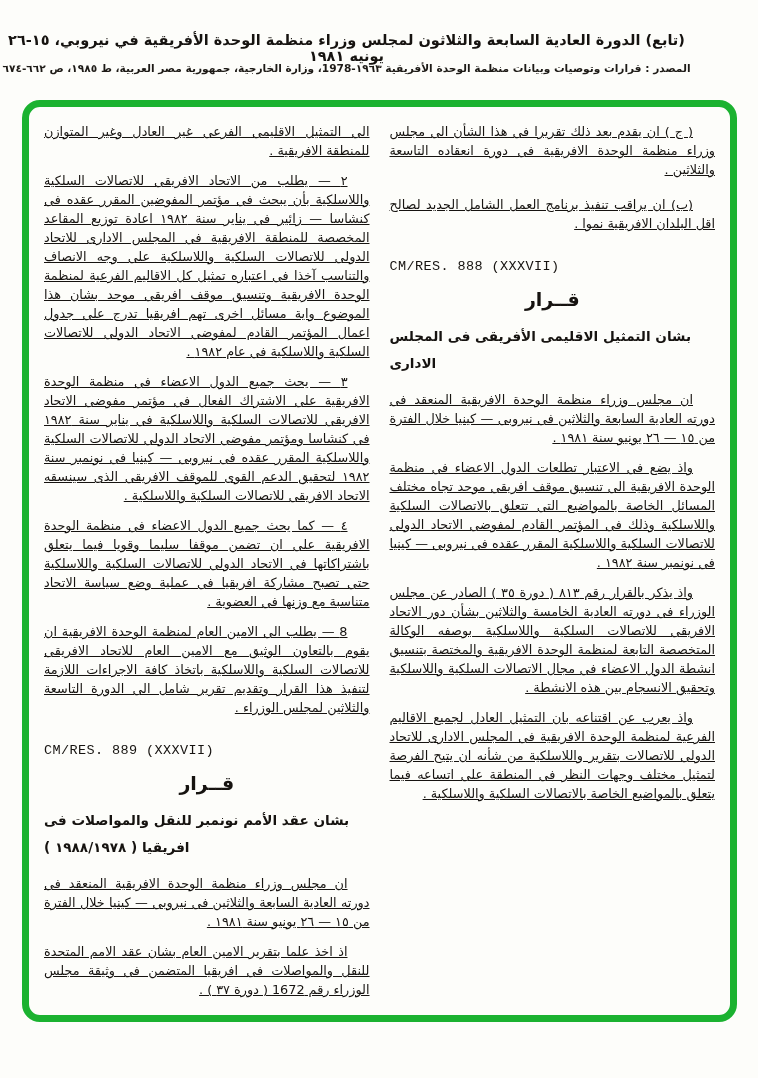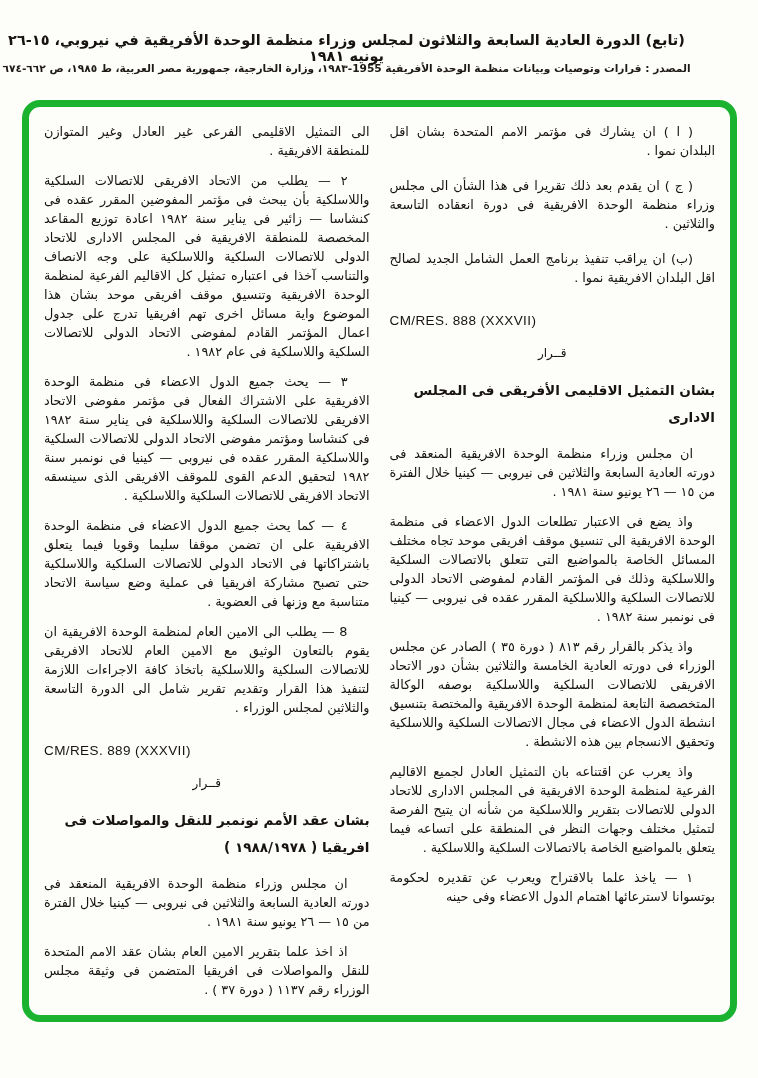--- a/index.html
+++ b/index.html
@@ -40,90 +40,88 @@
     height:100%;
   }
   .col {
     flex:1 1 50%;
     text-align:justify;
     font-size:12.8px;
     line-height:19px;
   }
 
   
-  .para { margin:0 0 11px 0; text-indent:22px; }
+  .para { margin:0 0 11px 0; text-indent:22px;text-decoration:underline; }
   .para.cont { text-indent:0; }
   .col-right .para.spread { margin-bottom:16px; }
 
   .res {
     direction:ltr;
     text-align:left;
-    font-family:Liberation Sans, sans-serif;
+    font-family:Liberation Mono, monospace;
     font-size:13.5px;
     letter-spacing:.4px;
     margin:24px 0 10px 0;
     text-indent:0;
     white-space:nowrap;
   }
   .qarar {
     text-align:center;
-    font-weight:normal;
-    font-size:12px;
+    font-weight:bold;
+    font-size:19px;
     margin:14px 0 14px 0;
     text-indent:0;
   }
   .title {
-    text-align:right;
+    text-align:left;
     font-weight:bold;
     font-size:13.6px;
     line-height:27px;
     margin:0 0 13px 0;
     text-indent:0;
   }
 
   
   .pageno {
     position:absolute; left:0; top:1084px; width:758px;
     text-align:center;
     font-size:10px; font-weight:bold;
     direction:rtl;
   }
 </style>
 </head>
 <body>
 
 <div class="hdr hdr-session">(تابع) الدورة العادية السابعة والثلاثون لمجلس وزراء منظمة الوحدة الأفريقية في نيروبي، ١٥-٢٦ يونيه ١٩٨١</div>
-<div class="hdr hdr-source">المصدر : قرارات وتوصيات وبيانات منظمة الوحدة الأفريقية 1955-١٩٨٣، وزارة الخارجية، جمهورية مصر العربية، ط ١٩٨٥، ص ٦٦٢-٦٧٤</div>
+<div class="hdr hdr-source">المصدر : قرارات وتوصيات وبيانات منظمة الوحدة الأفريقية ١٩٦٣-1978، وزارة الخارجية، جمهورية مصر العربية، ط ١٩٨٥، ص ٦٦٢-٦٧٤</div>
 
 <div class="frame">
   <div class="cols">
 
     <section class="col col-right">
-      <p class="para spread">( ا ) ان يشارك فى مؤتمر الامم المتحدة بشان اقل البلدان نموا .</p>
       <p class="para spread">( ج ) ان يقدم بعد ذلك تقريرا فى هذا الشأن الى مجلس وزراء منظمة الوحدة الافريقية فى دورة انعقاده التاسعة والثلاثين .</p>
       <p class="para spread">(ب) ان يراقب تنفيذ برنامج العمل الشامل الجديد لصالح اقل البلدان الافريقية نموا .</p>
       <p class="res">CM/RES. 888 (XXXVII)</p>
       <p class="qarar">قــرار</p>
       <p class="title"><span>بشان التمثيل الاقليمى الأفريقى فى المجلس الادارى</span><br></p>
       <p class="para">ان مجلس وزراء منظمة الوحدة الافريقية المنعقد فى دورته العادية السابعة والثلاثين فى نيروبى — كينيا خلال الفترة من ١٥ — ٢٦ يونيو سنة ١٩٨١ .</p>
       <p class="para">واذ يضع فى الاعتبار تطلعات الدول الاعضاء فى منظمة الوحدة الافريقية الى تنسيق موقف افريقى موحد تجاه مختلف المسائل الخاصة بالمواضيع التى تتعلق بالاتصالات السلكية واللاسلكية وذلك فى المؤتمر القادم لمفوضى الاتحاد الدولى للاتصالات السلكية واللاسلكية المقرر عقده فى نيروبى — كينيا فى نونمبر سنة ١٩٨٢ .</p>
       <p class="para">واذ يذكر بالقرار رقم ٨١٣ ( دورة ٣٥ ) الصادر عن مجلس الوزراء فى دورته العادية الخامسة والثلاثين بشأن دور الاتحاد الافريقى للاتصالات السلكية واللاسلكية بوصفه الوكالة المتخصصة التابعة لمنظمة الوحدة الافريقية والمختصة بتنسيق انشطة الدول الاعضاء فى مجال الاتصالات السلكية واللاسلكية وتحقيق الانسجام بين هذه الانشطة .</p>
       <p class="para">واذ يعرب عن اقتناعه بان التمثيل العادل لجميع الاقاليم الفرعية لمنظمة الوحدة الافريقية فى المجلس الادارى للاتحاد الدولى للاتصالات بتقرير واللاسلكية من شأنه ان يتيح الفرصة لتمثيل مختلف وجهات النظر فى المنطقة على اتساعه فيما يتعلق بالمواضيع الخاصة بالاتصالات السلكية واللاسلكية .</p>
-      <p class="para">١ — ياخذ علما بالاقتراح ويعرب عن تقديره لحكومة بوتسوانا لاسترعائها اهتمام الدول الاعضاء وفى حينه</p>
     </section>
 
     <section class="col col-left">
       <p class="para cont">الى التمثيل الاقليمى الفرعى غير العادل وغير المتوازن للمنطقة الافريقية .</p>
       <p class="para">٢ — يطلب من الاتحاد الافريقى للاتصالات السلكية واللاسلكية بأن يبحث فى مؤتمر المفوضين المقرر عقده فى كنشاسا — زائير فى يناير سنة ١٩٨٢ اعادة توزيع المقاعد المخصصة للمنطقة الافريقية فى المجلس الادارى للاتحاد الدولى للاتصالات السلكية واللاسلكية على وجه الانصاف والتناسب آخذا فى اعتباره تمثيل كل الاقاليم الفرعية لمنظمة الوحدة الافريقية وتنسيق موقف افريقى موحد بشان هذا الموضوع واية مسائل اخرى تهم افريقيا تدرج على جدول اعمال المؤتمر القادم لمفوضى الاتحاد الدولى للاتصالات السلكية واللاسلكية فى عام ١٩٨٢ .</p>
       <p class="para">٣ — يحث جميع الدول الاعضاء فى منظمة الوحدة الافريقية على الاشتراك الفعال فى مؤتمر مفوضى الاتحاد الافريقى للاتصالات السلكية واللاسلكية فى يناير سنة ١٩٨٢ فى كنشاسا ومؤتمر مفوضى الاتحاد الدولى للاتصالات السلكية واللاسلكية المقرر عقده فى نيروبى — كينيا فى نونمبر سنة ١٩٨٢ لتحقيق الدعم القوى للموقف الافريقى الذى سينسقه الاتحاد الافريقى للاتصالات السلكية واللاسلكية .</p>
       <p class="para">٤ — كما يحث جميع الدول الاعضاء فى منظمة الوحدة الافريقية على ان تضمن موقفا سليما وقويا فيما يتعلق باشتراكاتها فى الاتحاد الدولى للاتصالات السلكية واللاسلكية حتى تصبح مشاركة افريقيا فى عملية وضع سياسة الاتحاد متناسبة مع وزنها فى العضوية .</p>
       <p class="para">8 — يطلب الى الامين العام لمنظمة الوحدة الافريقية ان يقوم بالتعاون الوثيق مع الامين العام للاتحاد الافريقى للاتصالات السلكية واللاسلكية باتخاذ كافة الاجراءات اللازمة لتنفيذ هذا القرار وتقديم تقرير شامل الى الدورة التاسعة والثلاثين لمجلس الوزراء .</p>
       <p class="res">CM/RES. 889 (XXXVII)</p>
       <p class="qarar">قــرار</p>
       <p class="title"><span>بشان عقد الأمم نونمبر للنقل والمواصلات فى</span><br><span>افريقيا ( ١٩٨٨/١٩٧٨ )</span></p>
       <p class="para">ان مجلس وزراء منظمة الوحدة الافريقية المنعقد فى دورته العادية السابعة والثلاثين فى نيروبى — كينيا خلال الفترة من ١٥ — ٢٦ يونيو سنة ١٩٨١ .</p>
-      <p class="para">اذ اخذ علما بتقرير الامين العام بشان عقد الامم المتحدة للنقل والمواصلات فى افريقيا المتضمن فى وثيقة مجلس الوزراء رقم ١١٣٧ ( دورة ٣٧ ) .</p>
+      <p class="para">اذ اخذ علما بتقرير الامين العام بشان عقد الامم المتحدة للنقل والمواصلات فى افريقيا المتضمن فى وثيقة مجلس الوزراء رقم 1672 ( دورة ٣٧ ) .</p>
     </section>
 
   </div>
 </div>
 
 <div class="pageno">٣٢</div>
 
 </body></html>

